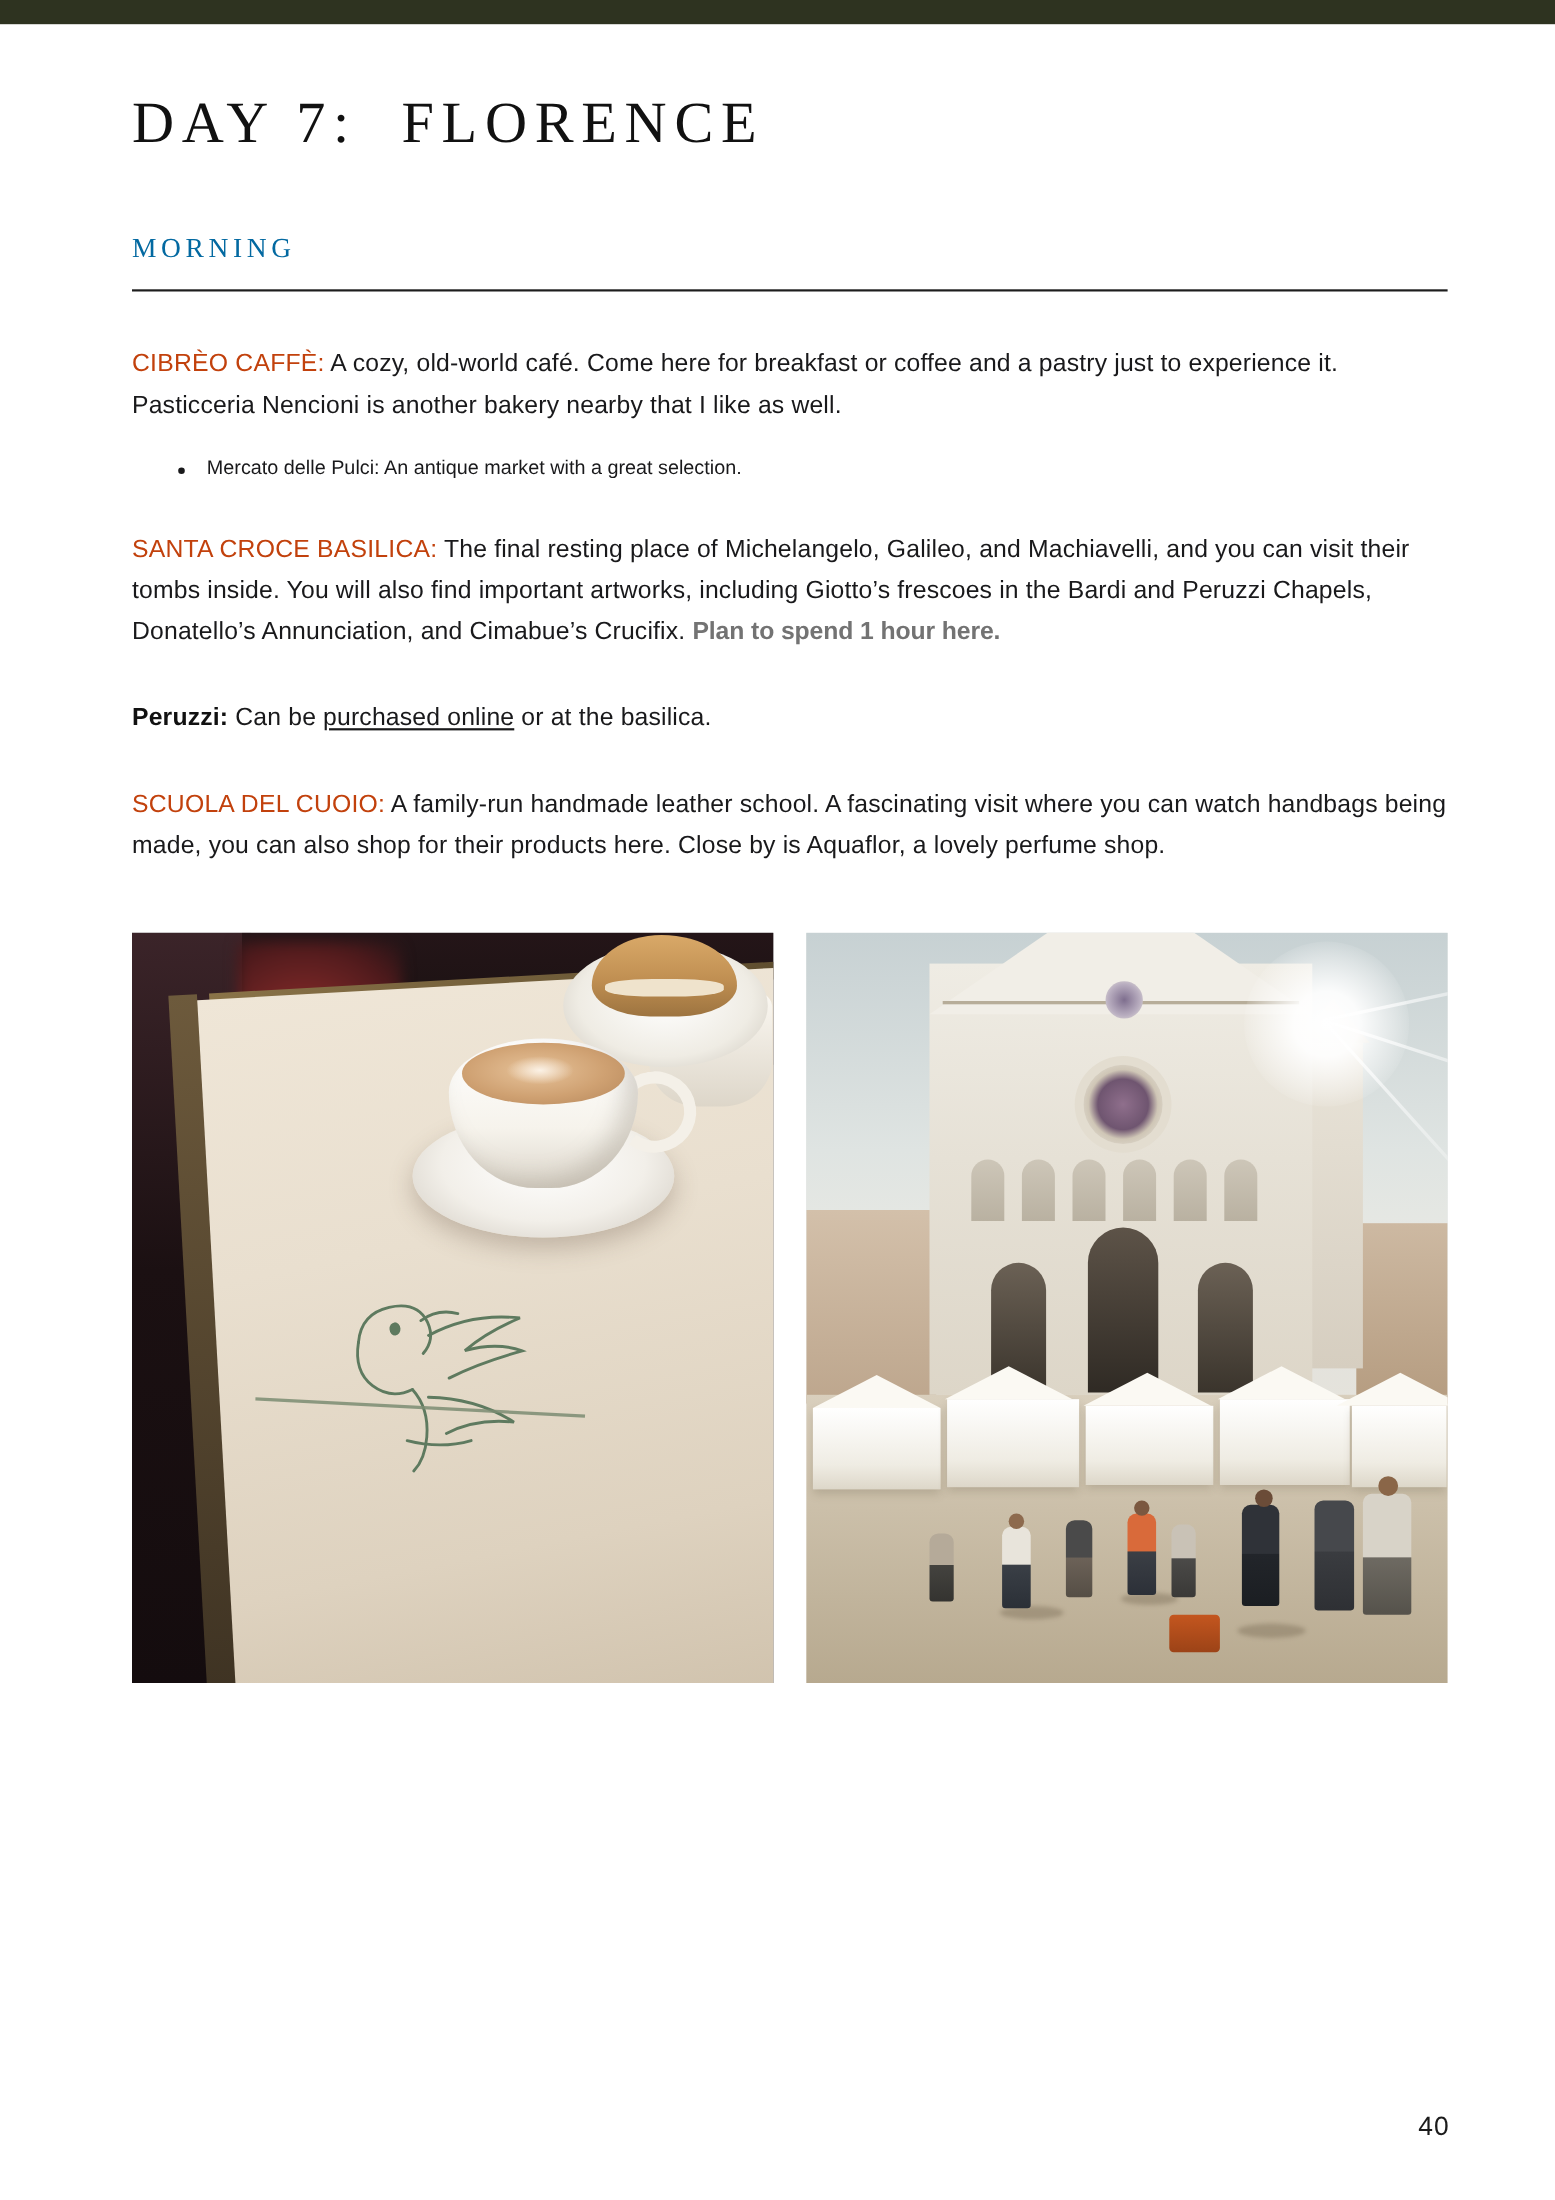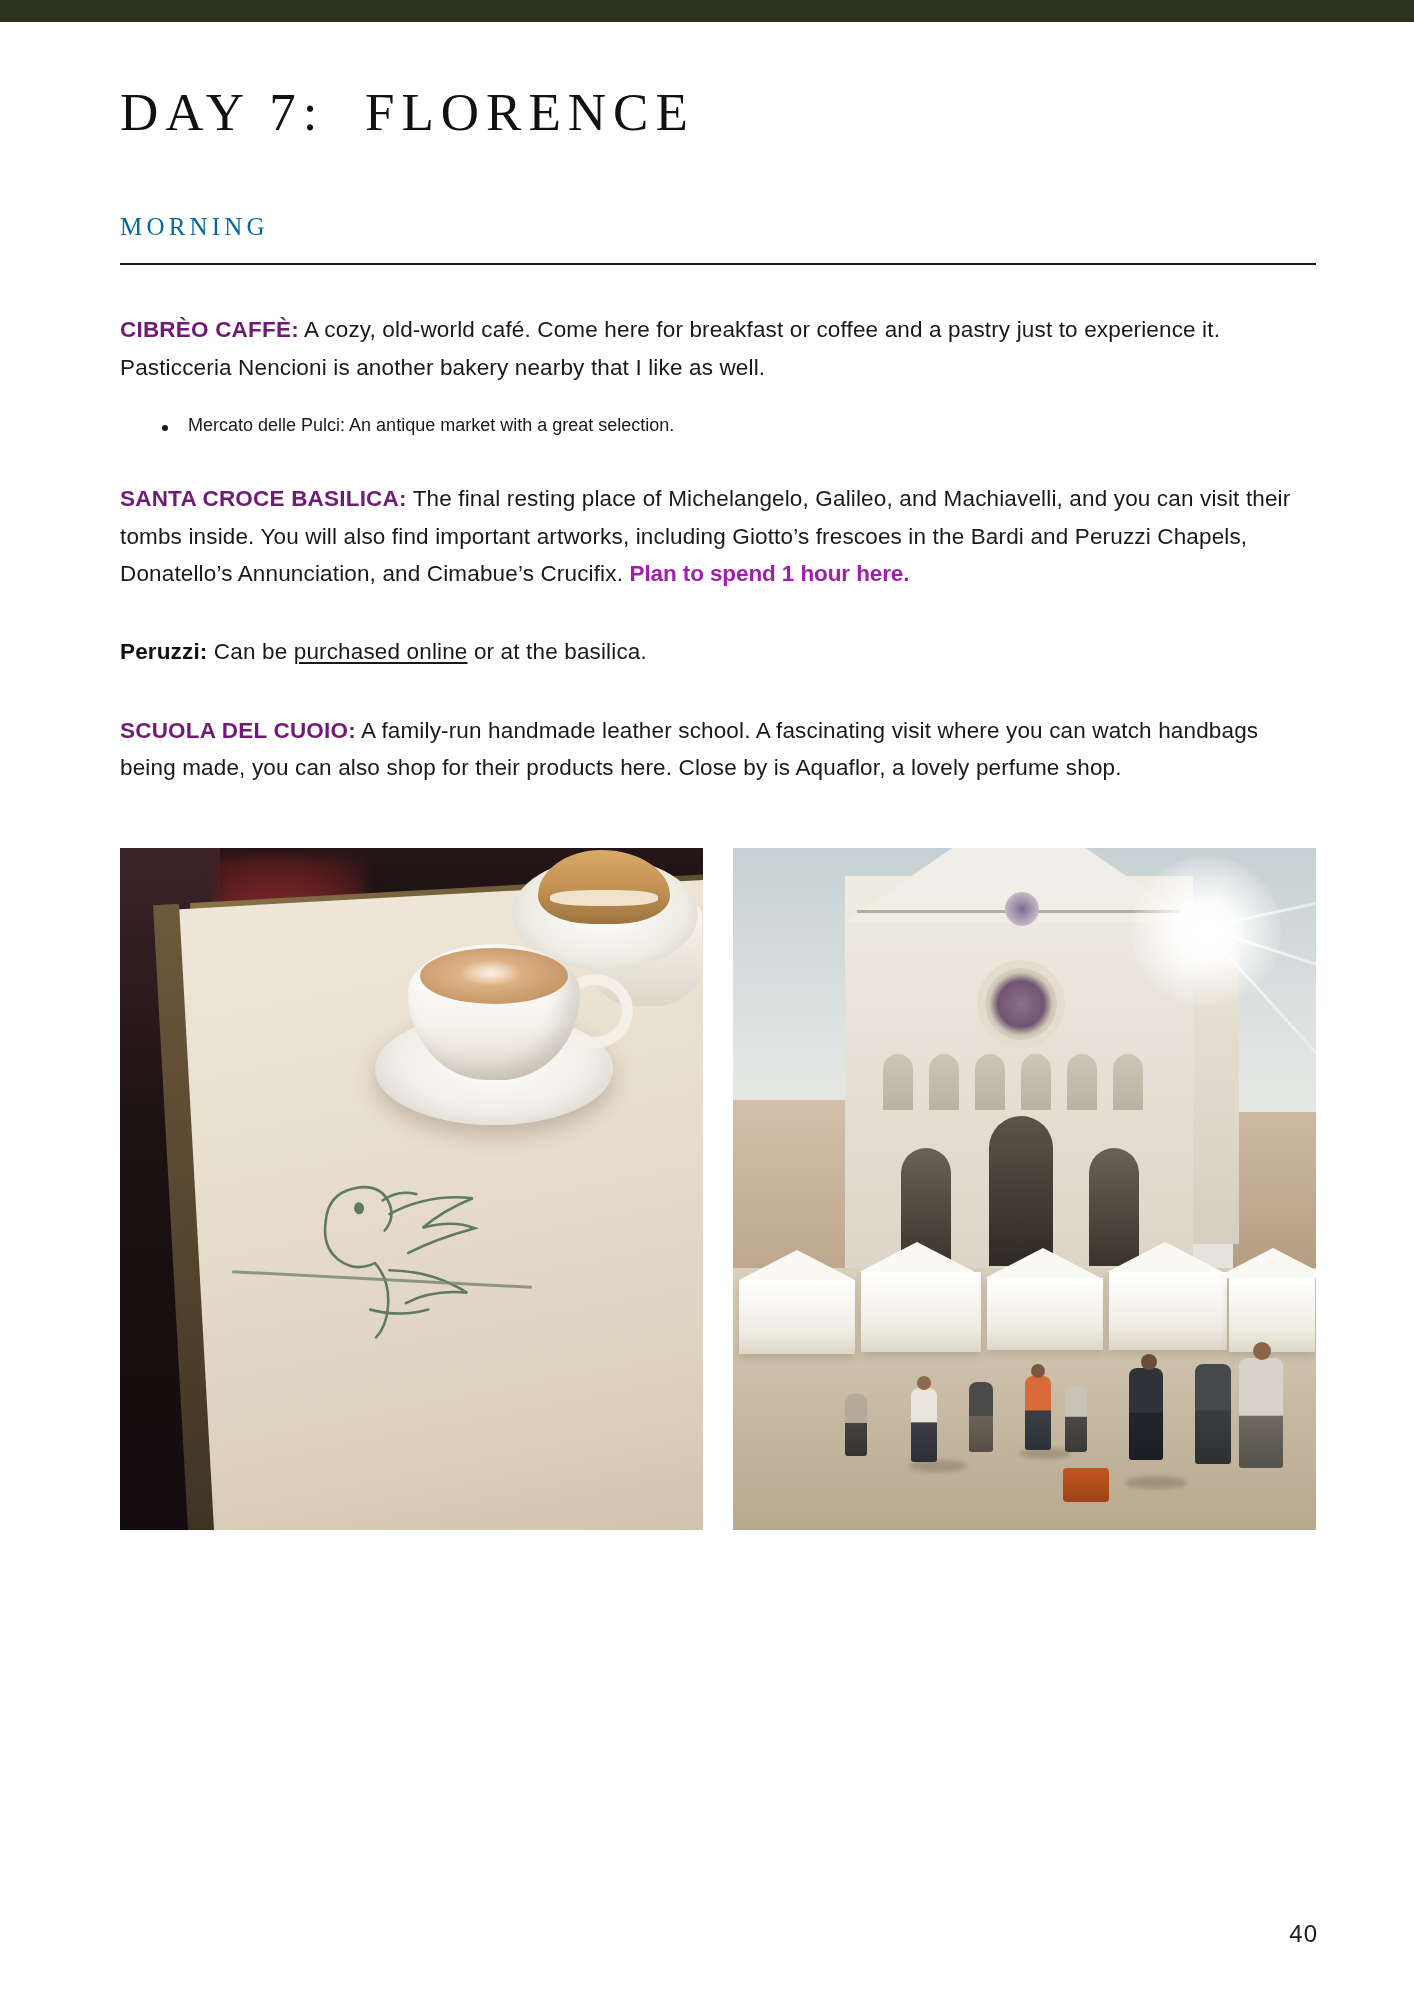--- a/index.html
+++ b/index.html
@@ -83,30 +83,30 @@
     font-size: 22.5px;
     line-height: 1.66;
     color: #19191b;
     margin: 41px 0 0 0;
     letter-spacing: 0.15px;
     font-weight: 400;
   }
   p.para.first { margin-top: 46px; }
 
   .lead-red {
-    color: #701a75;
-    font-weight: 700;
+    color: #c2410c;
+    font-weight: 400;
     letter-spacing: 0.2px;
   }
   .lead-black {
     color: #111111;
     font-weight: 700;
   }
   .strong-black {
-    color: #a21caf;
+    color: #737373;
     font-weight: 700;
     letter-spacing: -0.1px;
   }
   .ul-link {
     text-decoration: underline;
     text-underline-offset: 3px;
     text-decoration-thickness: 1.5px;
     color: #19191b;
   }
 

